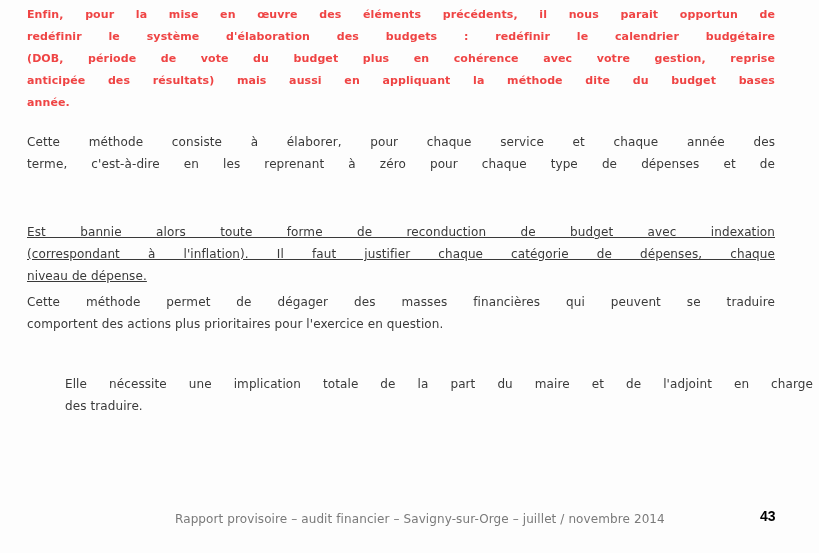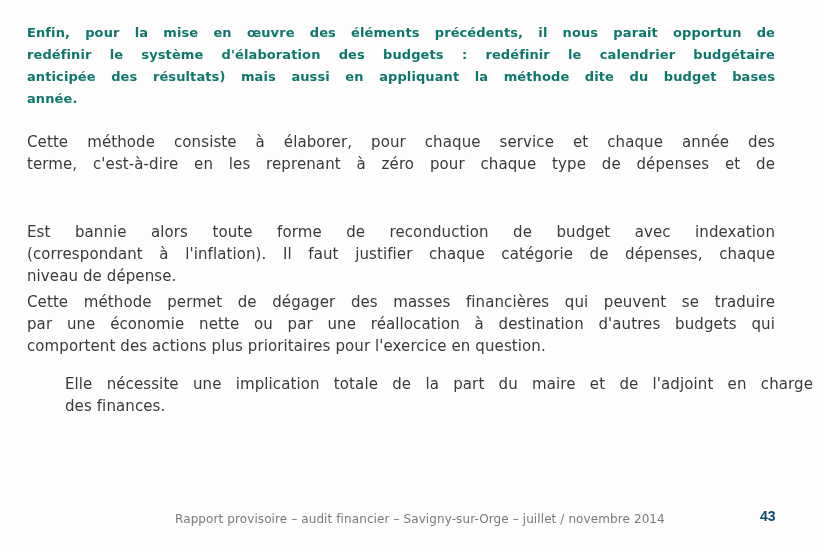--- a/index.html
+++ b/index.html
@@ -24,31 +24,31 @@
     }
     .para {
       margin: 0;
       font-size: 15.2px;
       line-height: 22px;
       text-align: justify;
       letter-spacing: 0.1px;
     }
     .para.bold {
       font-weight: bold;
-      color: #0f766e;
-      font-size: 13px;
-      padding-top: 22px;
+      color: #ef4444;
+      font-size: 11px;
+      padding-top: 4px;
     }
     .para.regular {
       color: #3a3a3a;
-      font-size: 15px;
+      font-size: 12px;
     }
     .p1 { position: absolute; top: 0; left: 0; width: 748px; }
     .p2 { position: absolute; top: 131px; left: 0; width: 748px; }
-    .p3 { position: absolute; top: 221px; left: 0; width: 748px; }
+    .p3 { position: absolute; top: 221px; left: 0; width: 748px; text-decoration: underline; }
     .p4 { position: absolute; top: 291px; left: 0; width: 748px; }
     .p5 { position: absolute; top: 373px; left: 0; width: 748px; margin-left: 38px; }
     .line {
       display: block;
       text-align: justify;
       text-align-last: justify;
       white-space: nowrap;
       overflow: visible;
     }
     .line.last {
@@ -61,54 +61,54 @@
       font-size: 12px;
       color: #7a7a7a;
       letter-spacing: 0.1px;
     }
     .page-number {
       position: absolute;
       top: 508px;
       left: 760px;
       font-size: 14px;
       font-weight: bold;
-      color: #0c4a6e;
+      color: #000000;
       font-family: "Liberation Sans", sans-serif;
     }
   </style>
 </head>
 <body>
 
 <div class="page">
 
   <div class="para bold p1">
     <span class="line">Enfin, pour la mise en œuvre des éléments précédents,  il nous parait opportun de</span>
     <span class="line">redéfinir le système d'élaboration des budgets : redéfinir le  calendrier budgétaire</span>
+    <span class="line">(DOB, période de vote du budget plus en cohérence avec votre gestion, reprise</span>
     <span class="line">anticipée des résultats) mais aussi en appliquant la méthode dite du budget bases</span>
     <span class="line last">année.</span>
   </div>
 
   <div class="para regular p2">
     <span class="line">Cette méthode consiste à élaborer, pour chaque service et  chaque année des</span>
     <span class="line">terme, c'est-à-dire en les reprenant à zéro pour chaque type de dépenses et de</span>
   </div>
 
   <div class="para regular p3">
     <span class="line">Est bannie alors toute forme de reconduction de budget avec indexation</span>
     <span class="line">(correspondant à l'inflation). Il faut justifier chaque catégorie de dépenses, chaque</span>
     <span class="line last">niveau de dépense.</span>
   </div>
 
   <div class="para regular p4">
     <span class="line">Cette méthode permet de dégager des masses financières qui peuvent se traduire</span>
-    <span class="line">par une économie nette ou par une réallocation à destination d'autres budgets qui</span>
     <span class="line last">comportent des actions plus prioritaires pour l'exercice en question.</span>
   </div>
 
   <div class="para regular p5">
     <span class="line">Elle nécessite une implication totale de la part du maire et de l'adjoint en charge</span>
-    <span class="line last">des finances.</span>
+    <span class="line last">des traduire.</span>
   </div>
 
 </div>
 
 <div class="footer">Rapport provisoire – audit financier  – Savigny-sur-Orge – juillet / novembre 2014</div>
 <div class="page-number">43</div>
 
 </body></html>

